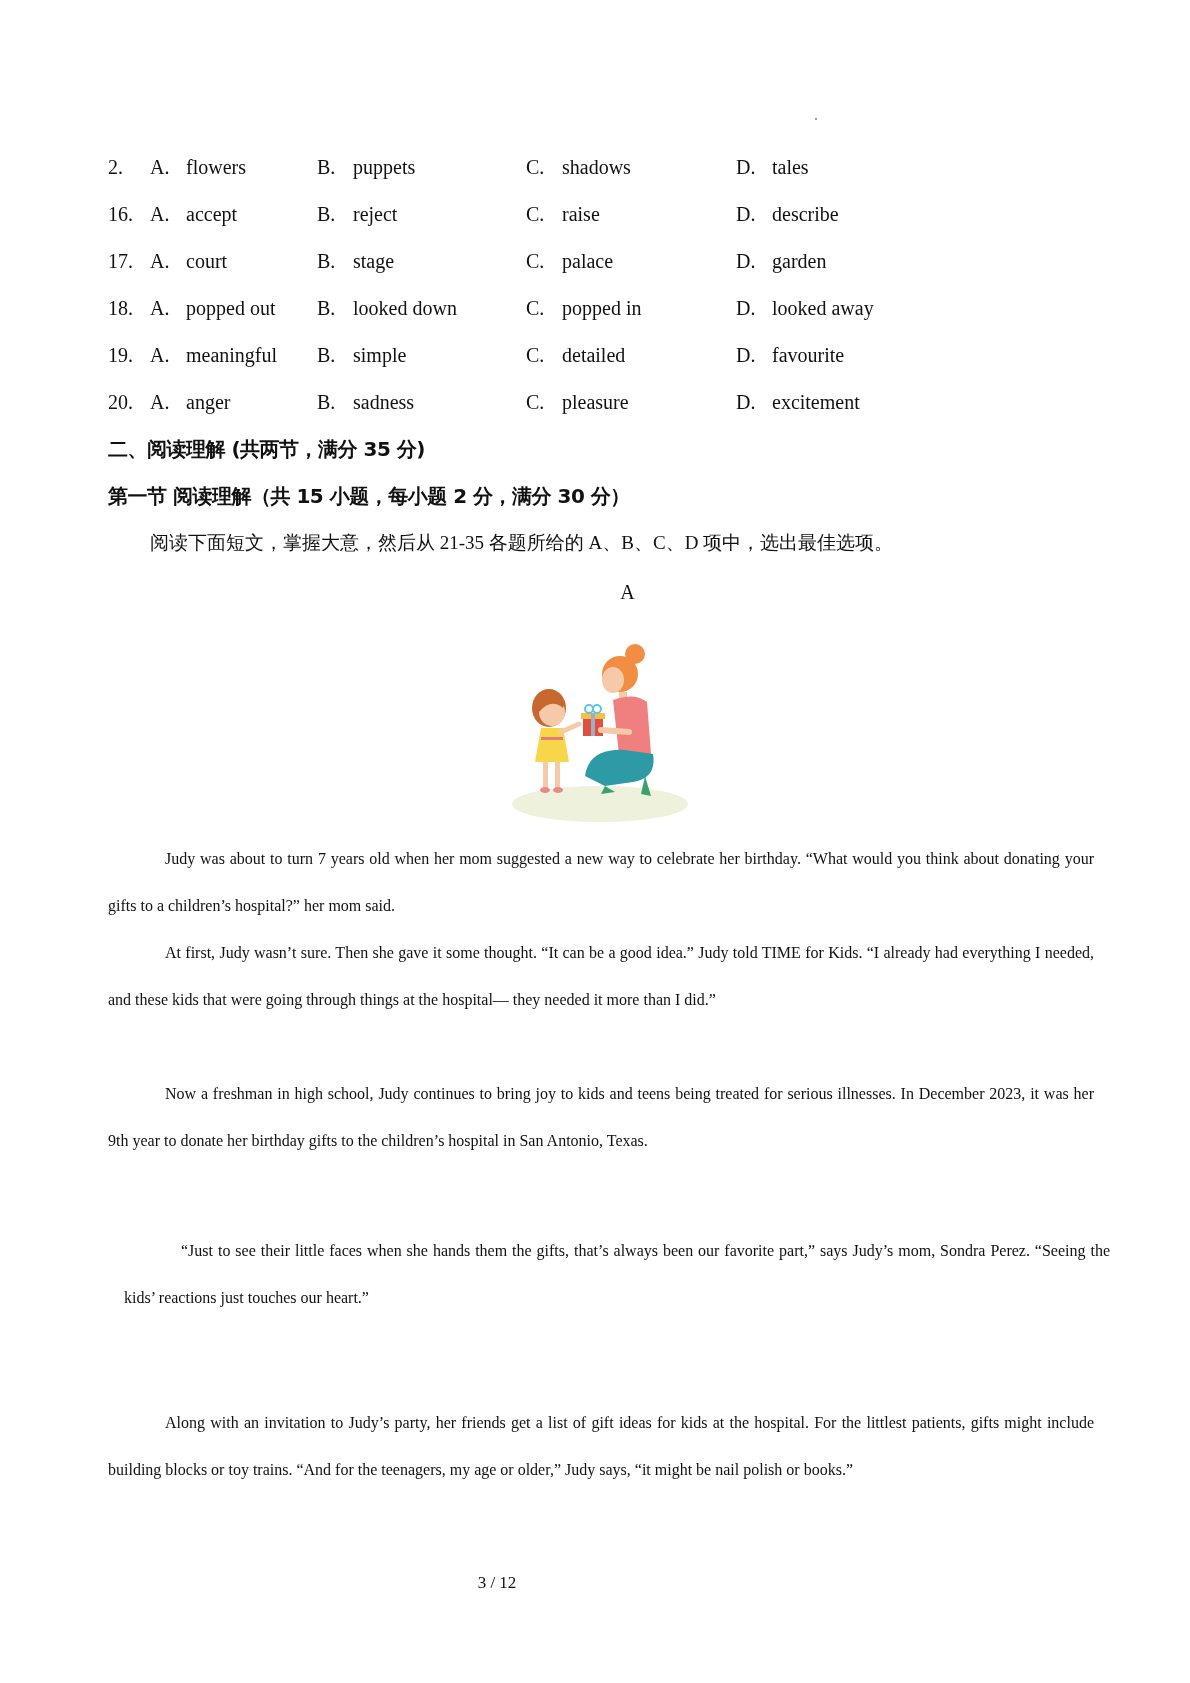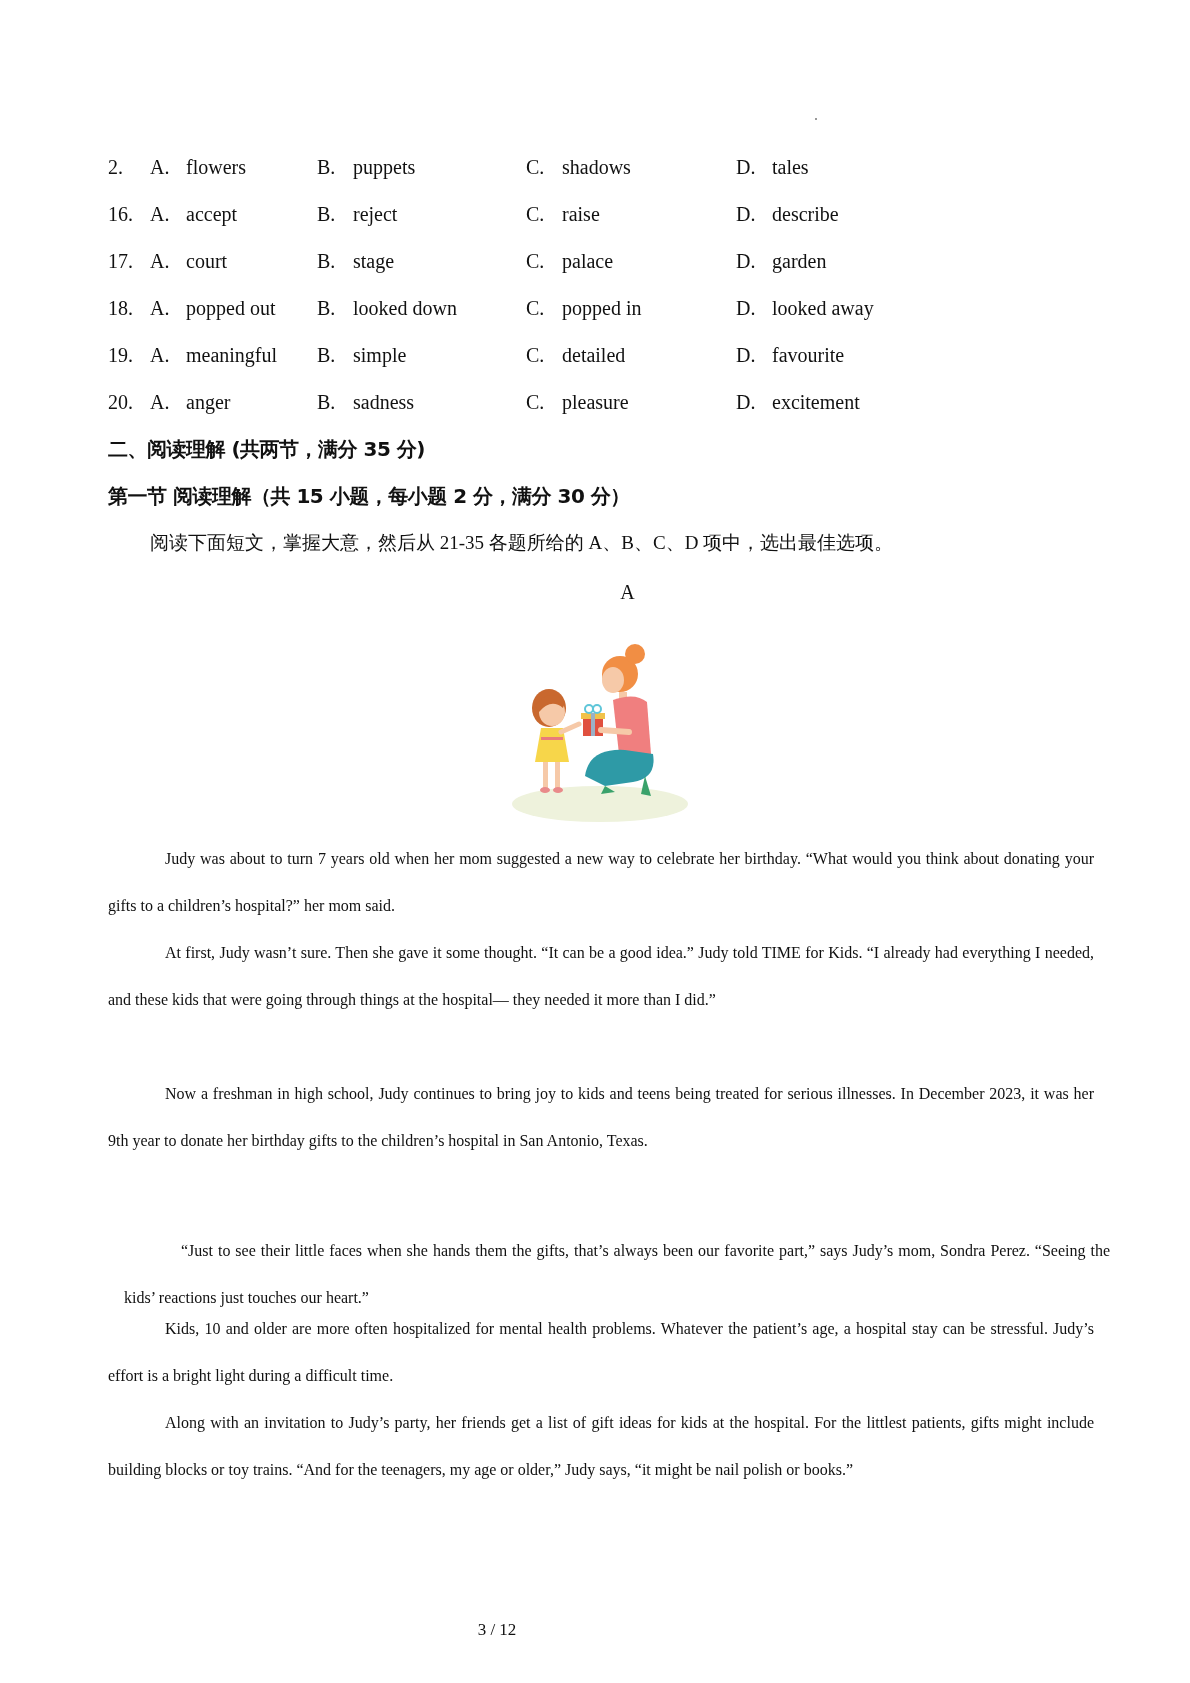--- a/index.html
+++ b/index.html
@@ -12,21 +12,21 @@
   .dot { position: absolute; left: 815px; top: 118px; width: 2px; height: 2px; background: #999; }
   .opt-row { position: absolute; left: 108px; height: 30px; font-size: 20px; line-height: 30px; white-space: nowrap; }
   .opt-num { position: absolute; left: 0; top: 0; }
   .opt { position: absolute; top: 0; }
   .opt .letter { display: inline-block; width: 36px; }
   .heading { position: absolute; left: 108px; font-size: 20px; font-weight: bold; line-height: 30px; white-space: nowrap; font-family: "DejaVu Sans", "Liberation Sans", sans-serif; letter-spacing: -0.5px; }
   .instruction { position: absolute; left: 150px; font-size: 19px; line-height: 30px; white-space: nowrap; }
   .passage-label { position: absolute; left: 0; width: 1255px; text-align: center; font-size: 20px; line-height: 30px; }
   .illustration { position: absolute; left: 505px; top: 636px; width: 190px; height: 190px; }
   .para { position: absolute; left: 108px; width: 986px; font-size: 16px; line-height: 47px; text-align: justify; text-indent: 57px; }
-  .footer { position: absolute; left: 0; width: 994px; text-align: center; top: 1570px; font-size: 17px; line-height: 26px; margin-top: 47px; }
+  .footer { position: absolute; left: 0; width: 994px; text-align: center; top: 1570px; font-size: 17px; line-height: 26px; }
 </style>
 </head>
 <body>
 
 <div class="page">
 
   <div class="dot"></div>
 
   <div class="opt-row" style="top:152px">
     <span class="opt-num">2.</span>
@@ -107,17 +107,16 @@
       <path d="M80 140 Q84 112 120 114 L148 118 Q152 142 128 146 L100 150 Z" fill="#2e9aa6"></path>
       <path d="M100 150 L110 156 L96 158 Z" fill="#3aa26b"></path>
       <path d="M140 140 L146 160 L136 158 Z" fill="#3aa26b"></path>
     </svg>
   </div>
 
   <p class="para" style="top:835px; margin:0">Judy was about to turn 7 years old when her mom suggested a new way to celebrate her birthday. “What would you think about donating your gifts to a children’s hospital?” her mom said.</p>
   <p class="para" style="top:929px; margin:0">At first, Judy wasn’t sure. Then she gave it some thought. “It can be a good idea.” Judy told TIME for Kids. “I already had everything I needed, and these kids that were going through things at the hospital— they needed it more than I did.”</p>
   <p class="para" style="top:1070px; margin:0">Now a freshman in high school, Judy continues to bring joy to kids and teens being treated for serious illnesses. In December 2023, it was her 9th year to donate her birthday gifts to the children’s hospital in San Antonio, Texas.</p>
   <p class="para" style="top:1211px; margin:16px">“Just to see their little faces when she hands them the gifts, that’s always been our favorite part,” says Judy’s mom, Sondra Perez. “Seeing the kids’ reactions just touches our heart.”</p>
-  <p class="para" style="top:1305px; margin:0">Kids, 10 and older are more often hospitalized for mental health problems. Whatever the patient’s age, a hospital stay can be stressful. Judy’s effort is a bright light during a difficult time.</p>
   <p class="para" style="top:1399px; margin:0">Along with an invitation to Judy’s party, her friends get a list of gift ideas for kids at the hospital. For the littlest patients, gifts might include building blocks or toy trains. “And for the teenagers, my age or older,” Judy says, “it might be nail polish or books.”</p>
 
   <div class="footer">3 / 12</div>
 </div>
 
 </body></html>

